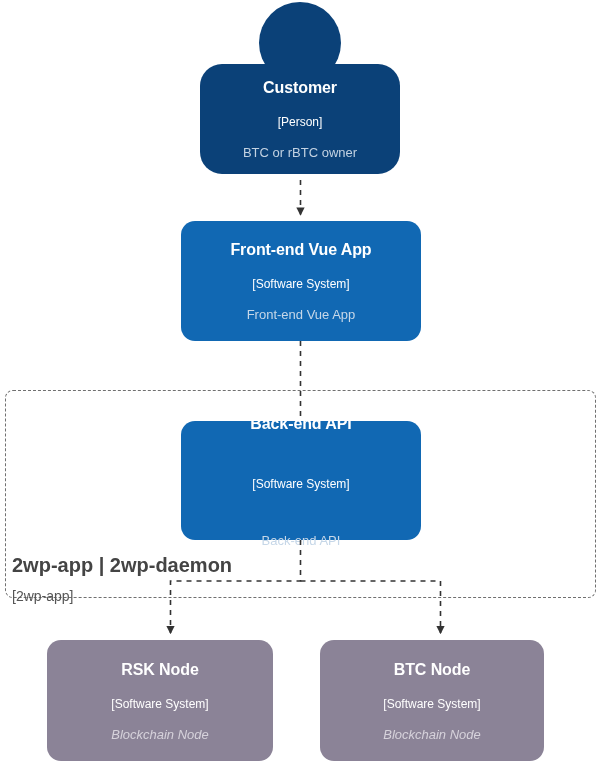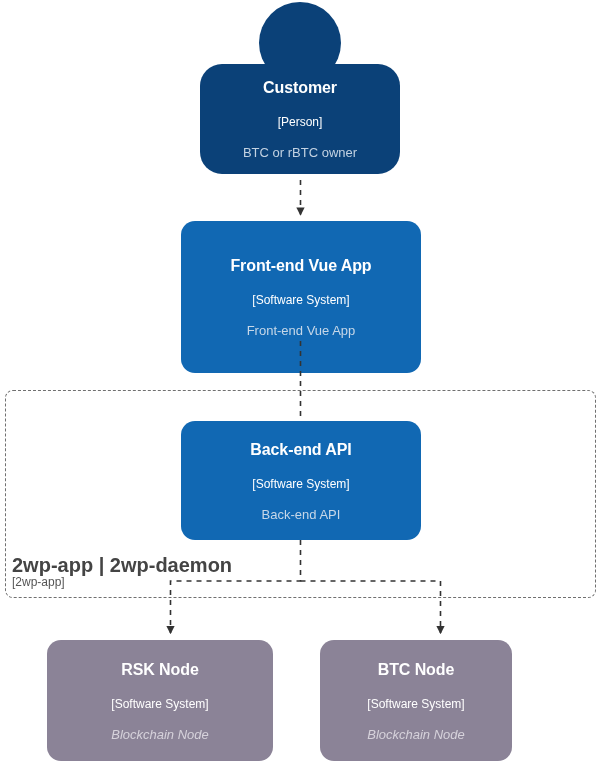--- a/index.html
+++ b/index.html
@@ -74,24 +74,24 @@
     background: #1168b3;
   }
   .sys .desc { color: #c6d7e8; }
 
   
   .ext {
     background: #8b8397;
   }
   .ext .desc { color: #d6d2db; font-style: italic; }
 
-  #frontend-vue-app { left: 181px; top: 221px; width: 240px; height: 152px; }
-  #backend-api      { left: 181px; top: 421px; width: 240px; height: 119px; }
+  #frontend-vue-app { left: 181px; top: 221px; width: 240px; height: 120px; }
+  #backend-api      { left: 181px; top: 421px; width: 240px; height: 119px; gap: 26px; }
   #rsk-node         { left: 47px;  top: 640px; width: 226px; height: 121px; }
-  #btc-node         { left: 320px; top: 640px; width: 192px; height: 121px; }
+  #btc-node         { left: 320px; top: 640px; width: 224px; height: 121px; }
 
   
   #boundary {
     position: absolute;
     left: 5px;
     top: 390px;
     width: 591px;
     height: 208px;
     box-sizing: border-box;
     border: 1.6px dashed #707070;
@@ -106,24 +106,24 @@
     background: transparent;
   }
   #boundary-label .b-title {
     font-size: 20px;
     font-weight: bold;
     line-height: 17px;
     color: #444444;
     white-space: nowrap;
   }
   #boundary-label .b-meta {
-    font-size: 12px;
+    font-size: 14px;
     line-height: 13px;
     color: #555555;
-    margin-top: 2px;
+    margin-top: 16px;
     white-space: nowrap;
   }
 
   
   #connectors {
     position: absolute;
     left: 0;
     top: 0;
     width: 601px;
     height: 761px;

